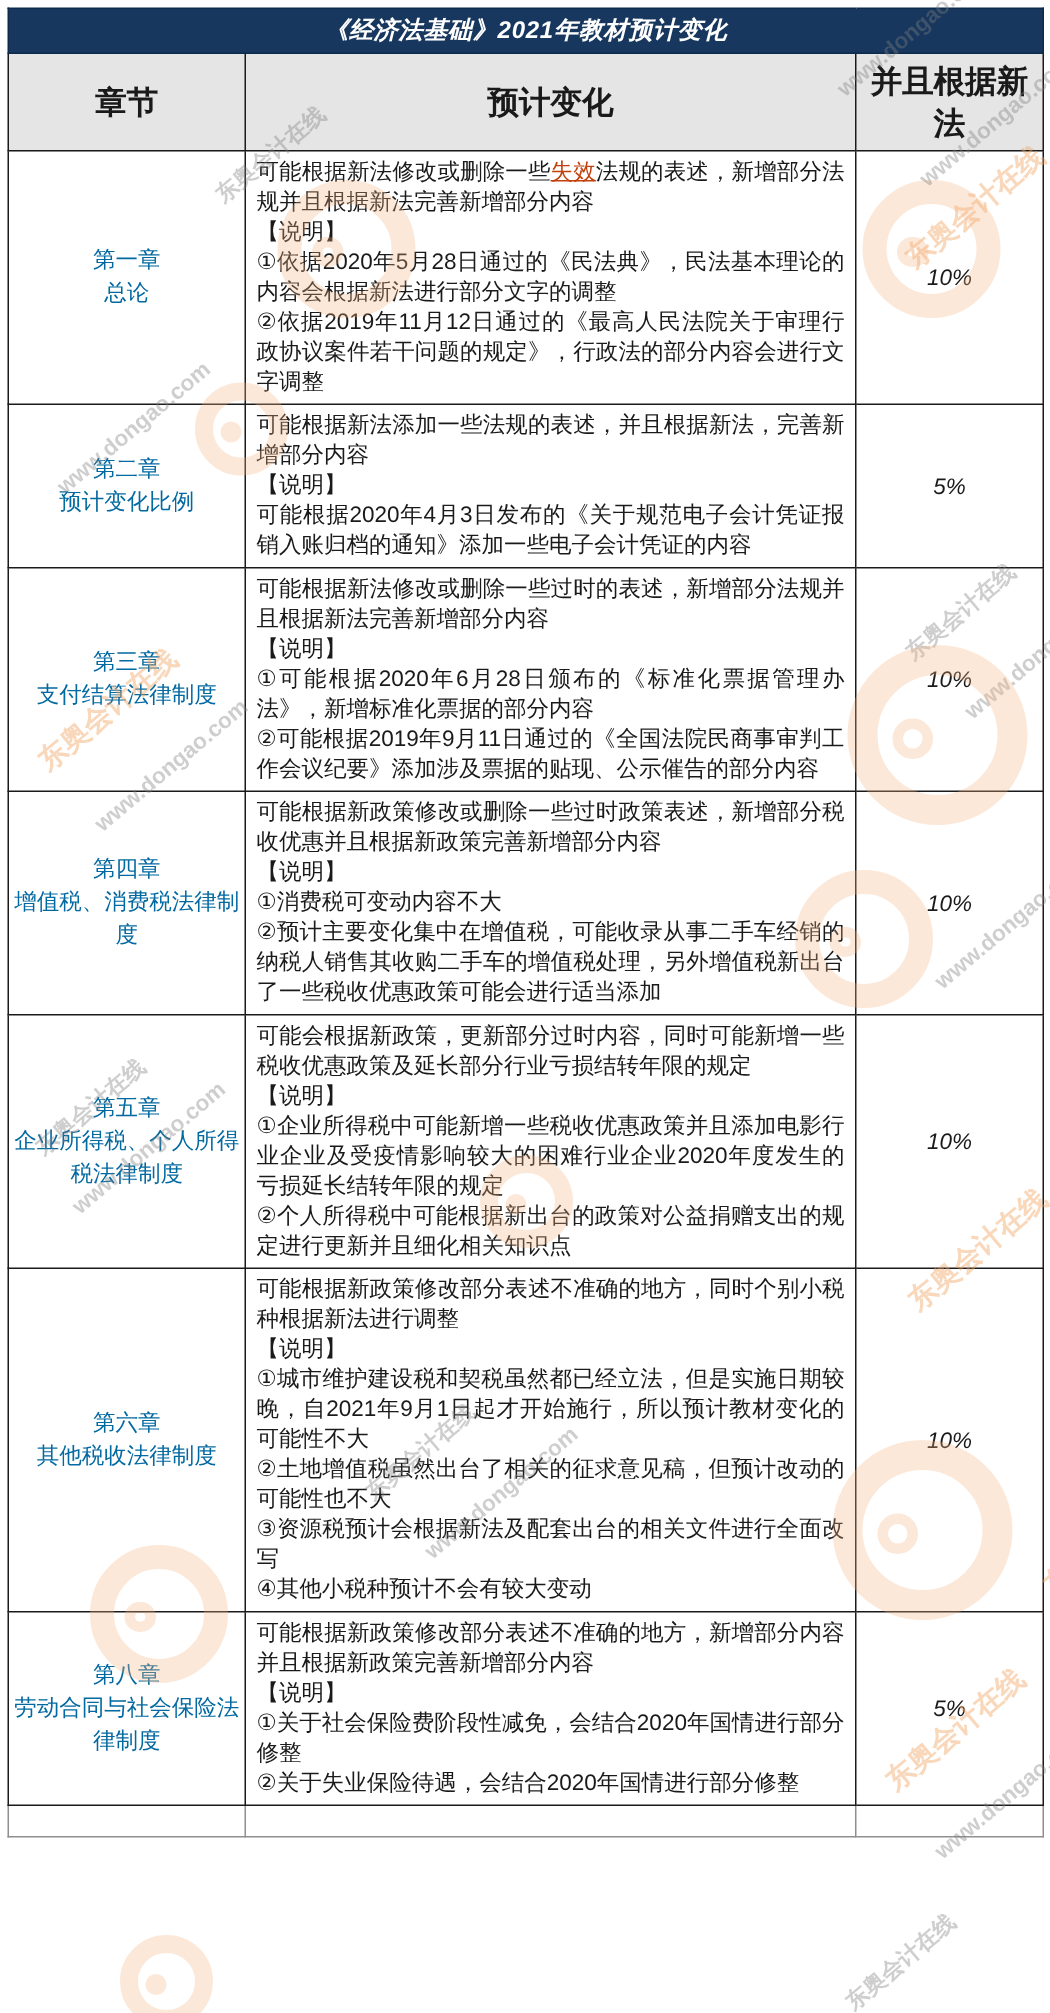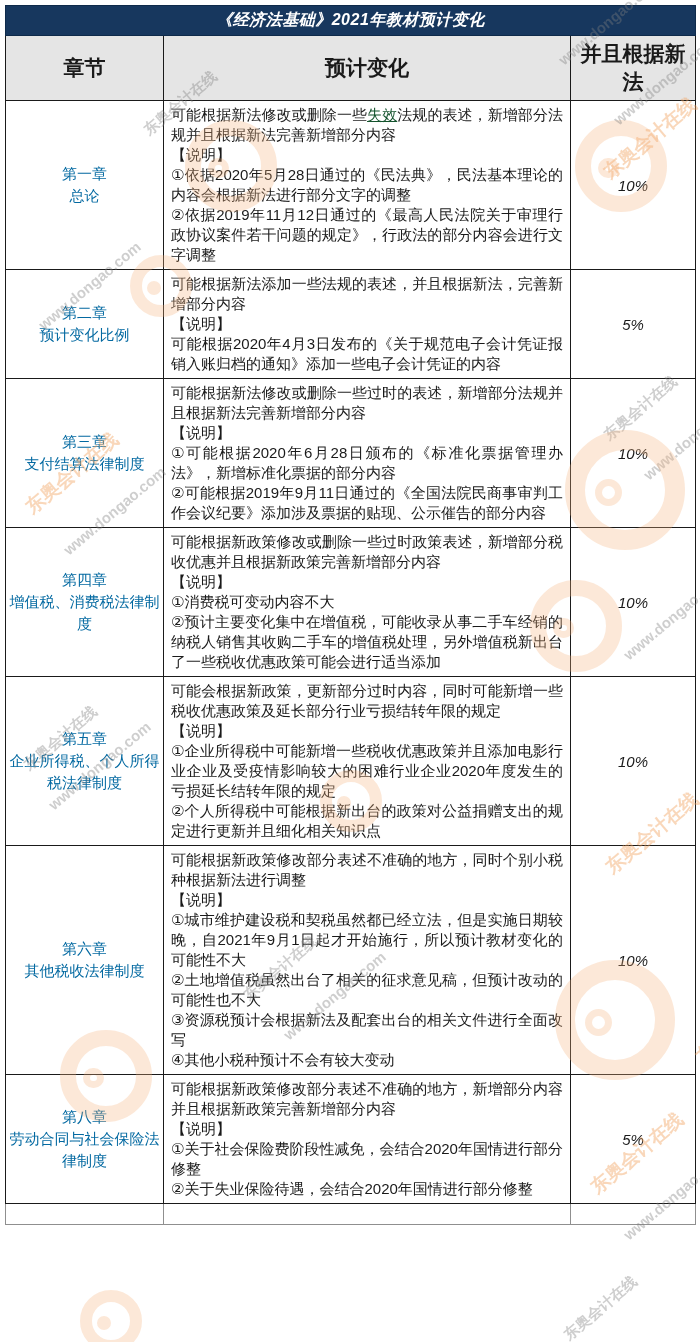--- a/index.html
+++ b/index.html
@@ -11,21 +11,21 @@
 
   td,th{border:1px solid #1a1a1a;box-sizing:border-box;vertical-align:middle;}
   .title-cell{background:#17375E;color:#ffffff;font-weight:bold;font-size:16px;
     text-align:center;padding:4px 2px;border:1px solid #0e2a4a;letter-spacing:.5px;font-style:italic;}
   th{font-size:21px;font-weight:bold;color:#1a1a1a;padding:4px 2px;background:#e5e5e5;text-align:center;}
 
   td.chapter{text-align:center;font-size:15px;line-height:22px;color:#0369a1;padding:4px 2px;}
   td.changes{font-size:15px;line-height:20px;color:#1a1a1a;padding:4px 7px;text-align:justify;}
   td.changes .ln{text-align:justify;}
   td.ratio{text-align:center;font-size:15px;color:#1a1a1a;font-style:italic;}
-  .red{color:#14532d;text-decoration:underline;}
+  .red{color:#c2410c;text-decoration:underline;}
 
   tr.empty-row td{height:21px;border-color:#8f8f8f;border-top-color:#1a1a1a;}
 
   
   .wm{position:absolute;z-index:2;pointer-events:none;white-space:nowrap;
       font-weight:bold;transform:rotate(-40deg);transform-origin:left top;}
   .wm-gray{color:rgba(125,125,125,.38);font-size:15px;}
   .wm-orange{color:rgba(240,160,90,.42);font-size:19px;}
   .wm-logo{position:absolute;z-index:2;pointer-events:none;border-radius:50%;
       border:12px solid rgba(246,178,125,.30);box-sizing:border-box;}

